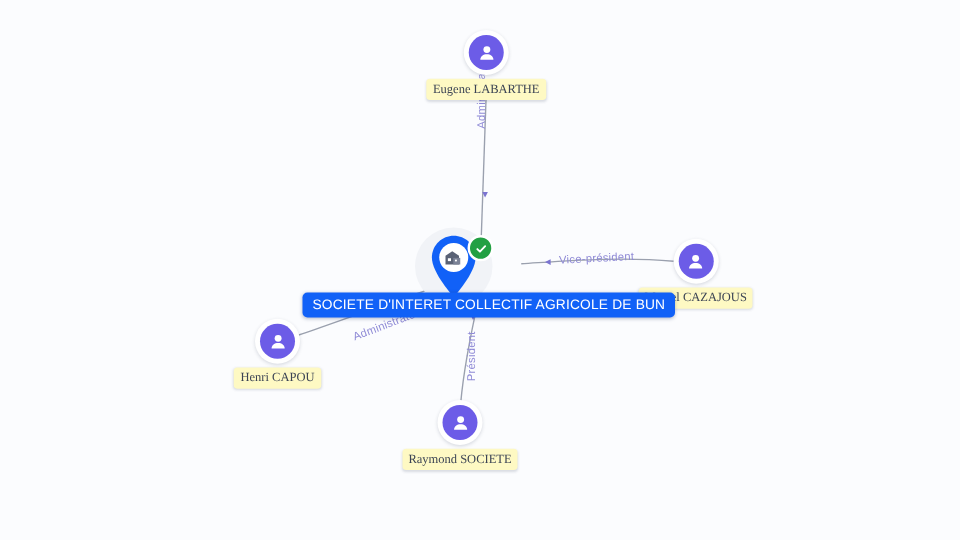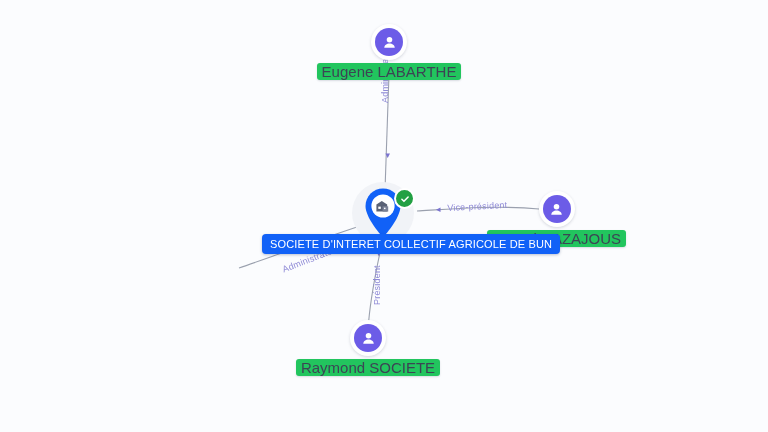--- a/index.html
+++ b/index.html
@@ -22,32 +22,33 @@
     display:flex;align-items:center;justify-content:center;
   }
   .avatar{
     width:28px;height:28px;border-radius:50%;
     background:#6c5ce7;
     display:flex;align-items:center;justify-content:center;
   }
   .avatar svg{display:block;}
   .person-label{
     margin-top:3px;
-    background:#22c55e;
+    background:#fef9c3;
     color:#3c4454;
-    font-size:15px;
+    font-size:10px;
     line-height:13px;
     padding:2px 5px;
     border-radius:3px;
     white-space:nowrap;
     box-shadow:0 1px 2px rgba(40,50,80,.16);
+    font-family:Liberation Serif, serif;
   }
 
   
-  #company-node{position:absolute;left:352px;top:182px;width:62px;height:62px;text-decoration:underline;}
+  #company-node{position:absolute;left:332px;top:182px;width:62px;height:62px;text-decoration:underline;}
   .halo{
     position:absolute;left:0;top:0;width:62px;height:62px;border-radius:50%;
     background:#f1f3f7;
   }
   .pin{position:absolute;left:11px;top:5px;width:40px;height:52px;}
   .badge{
     position:absolute;right:-1px;top:6px;
     width:17px;height:17px;border-radius:50%;
     background:#22a043;border:2px solid #ffffff;
     display:flex;align-items:center;justify-content:center;
@@ -121,20 +122,31 @@
       <div class="avatar">
         <svg width="17" height="17" viewBox="0 0 24 24" fill="#ffffff">
           <circle cx="12" cy="8" r="3.9"></circle>
           <path d="M4.6 19.5c0-4 3.4-6.2 7.4-6.2s7.4 2.2 7.4 6.2z"></path>
         </svg>
       </div>
     </div>
     <div class="person-label">Marcel CAZAJOUS</div>
   </div>
 
+  <div class="person-node" style="left:176px;top:255px;width:92px;">
+    <div class="avatar-ring">
+      <div class="avatar">
+        <svg width="17" height="17" viewBox="0 0 24 24" fill="#ffffff">
+          <circle cx="12" cy="8" r="3.9"></circle>
+          <path d="M4.6 19.5c0-4 3.4-6.2 7.4-6.2s7.4 2.2 7.4 6.2z"></path>
+        </svg>
+      </div>
+    </div>
+    <div class="person-label">Henri CAPOU</div>
+  </div>
 
   <div class="person-node" style="left:311px;top:320px;width:114px;">
     <div class="avatar-ring">
       <div class="avatar">
         <svg width="17" height="17" viewBox="0 0 24 24" fill="#ffffff">
           <circle cx="12" cy="8" r="3.9"></circle>
           <path d="M4.6 19.5c0-4 3.4-6.2 7.4-6.2s7.4 2.2 7.4 6.2z"></path>
         </svg>
       </div>
     </div>

